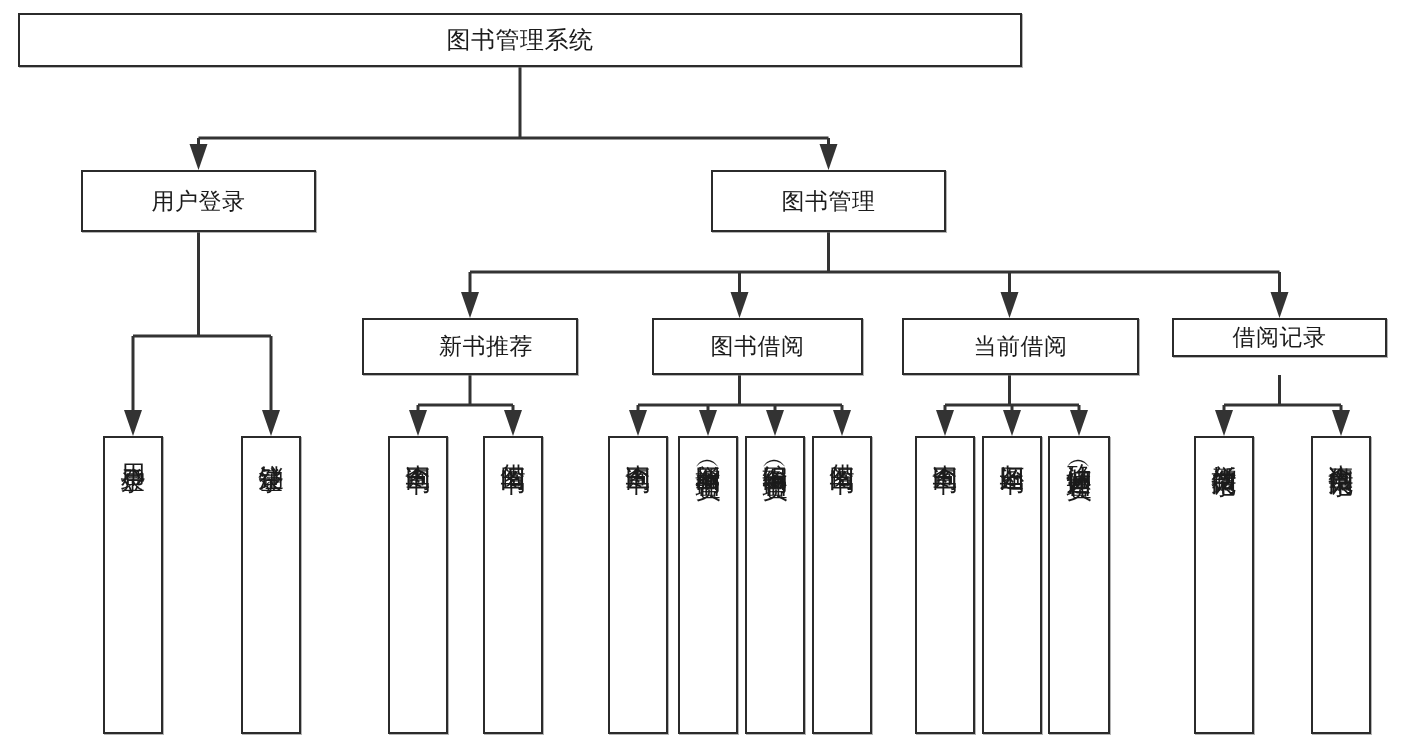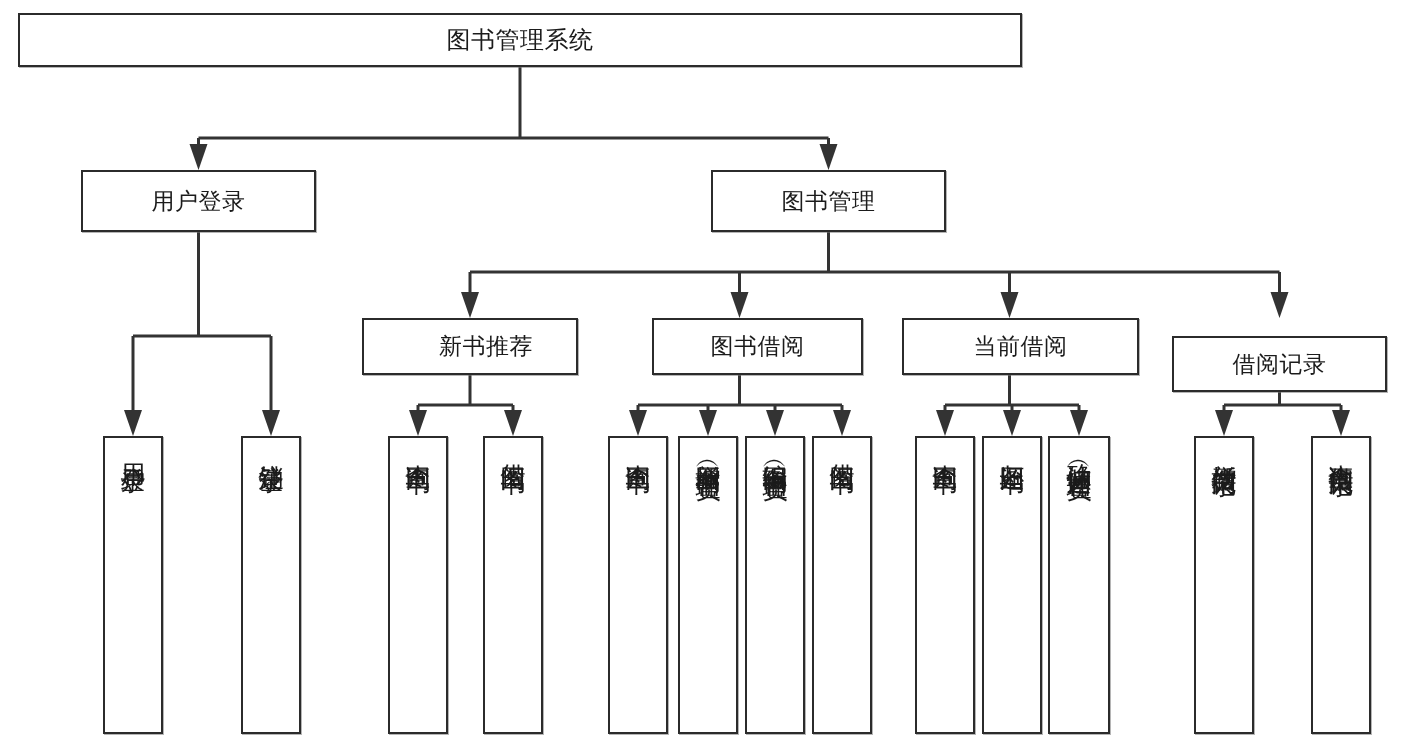--- a/index.html
+++ b/index.html
@@ -137,21 +137,21 @@
       </div>
       <div class="node horizontal" style="left: 362px; top: 318px; width: 216px; height: 57px; padding-left: 32px;">
         <span class="label">新书推荐</span>
       </div>
       <div class="node horizontal" style="left: 652px; top: 318px; width: 211px; height: 57px;">
         <span class="label">图书借阅</span>
       </div>
       <div class="node horizontal" style="left: 902px; top: 318px; width: 237px; height: 57px;">
         <span class="label">当前借阅</span>
       </div>
-      <div class="node horizontal" style="left: 1172px; top: 336px; width: 215px; height: 56px;">
+      <div class="node horizontal" style="left: 1172px; top: 318px; width: 215px; height: 39px;">
         <span class="label">借阅记录</span>
       </div>
       <div class="node vertical" style="left: 103px; top: 436px; width: 60px; height: 298px;">
         <span class="label">用户登录</span>
       </div>
       <div class="node vertical" style="left: 241px; top: 436px; width: 60px; height: 298px;">
         <span class="label">注销登录</span>
       </div>
       <div class="node vertical" style="left: 388px; top: 436px; width: 60px; height: 298px;">
         <span class="label">查询图书</span>

